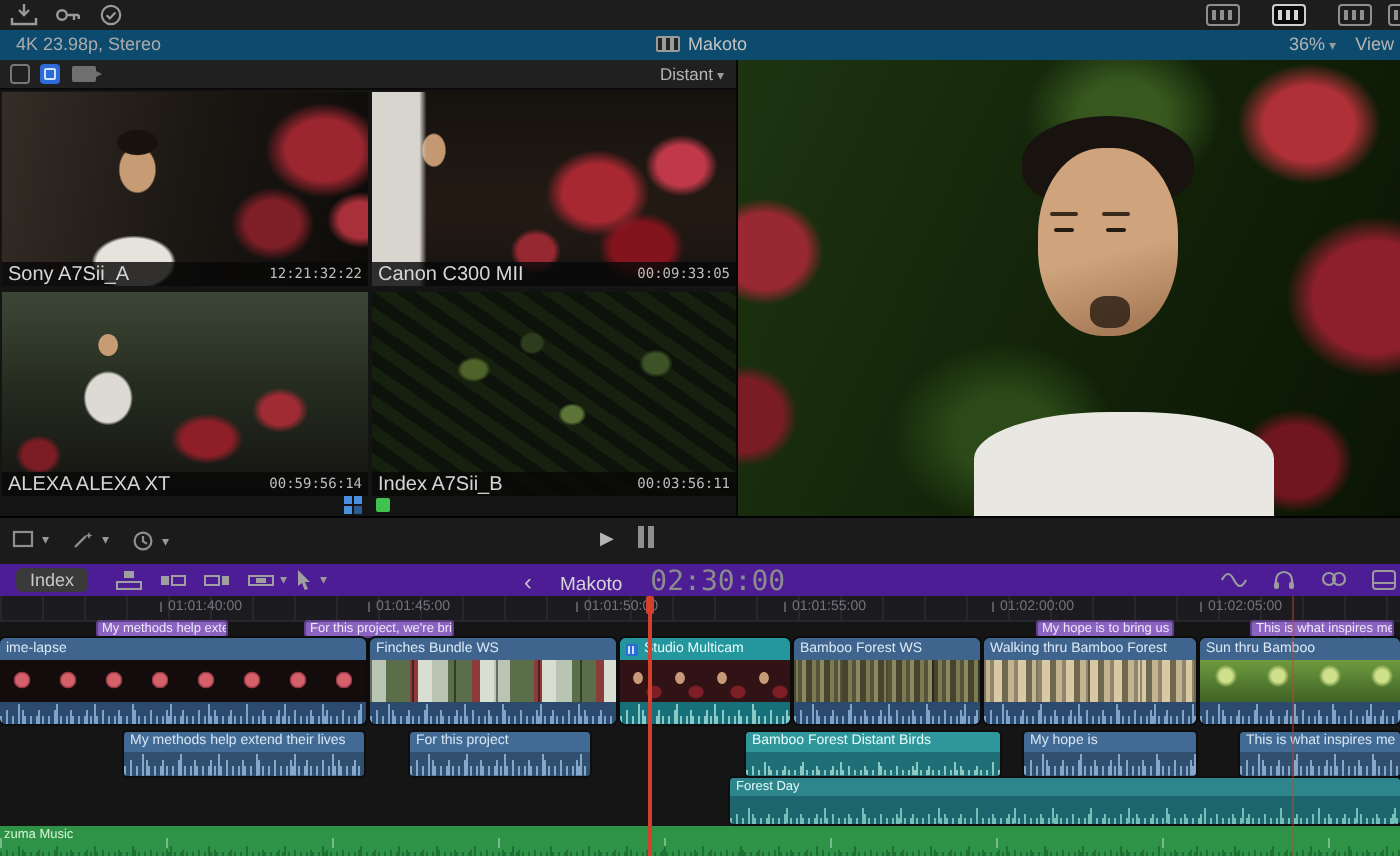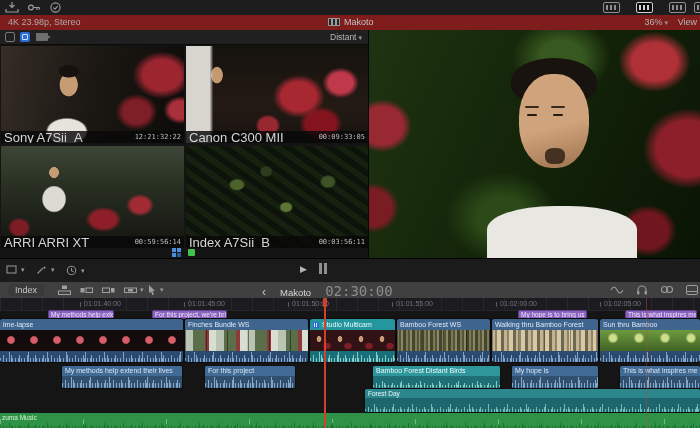--- a/index.html
+++ b/index.html
@@ -12,21 +12,21 @@
   .topstrip { left:0; top:0; width:700px; height:15px; background:#1d1d1d; border-bottom:1px solid #050505; }
   .ts-ic { position:absolute; top:2px; width:14px; height:11px; color:#9a9a9a; }
   .ts-ic svg { display:block; }
   .pane-ic { position:absolute; top:2px; width:17px; height:11px; border:1px solid #8f8f8f; border-radius:2px; box-sizing:border-box; }
   .pane-ic.active { background:#0a0a0a; border-color:#cfcfcf; }
   .pane-ic .inner { position:absolute; left:2px; top:2px; right:2px; bottom:2px;
       background:repeating-linear-gradient(90deg,#8f8f8f 0 2px, transparent 2px 4px); }
   .pane-ic.active .inner { background:repeating-linear-gradient(90deg,#d5d5d5 0 2px, transparent 2px 4px); }
 
   
-  .infobar { left:0; top:15px; width:700px; height:15px; background:#7f1d1d; border-bottom:1px solid #0a0a0a;
+  .infobar { left:0; top:15px; width:700px; height:15px; background:#0c4a6e; border-bottom:1px solid #0a0a0a;
              color:#ababab; font-size:9px; }
   .infobar .fmt { position:absolute; left:8px; top:2px; }
   .proj-group { position:absolute; left:328px; top:2px; display:flex; align-items:center; gap:4px; color:#c2c2c2; }
   .film-ic { width:12px; height:8px; background:#9a9a9a; border-radius:1px; position:relative; }
   .film-ic:before { content:""; position:absolute; left:1px; right:1px; top:1px; bottom:1px;
       background:repeating-linear-gradient(90deg,#242424 0 2px, transparent 2px 4px); }
   .zoom-group { position:absolute; right:32px; top:2px; color:#b5b5b5; }
   .view-label { position:absolute; right:3px; top:2px; color:#b5b5b5; }
   .caret { font-size:7px; color:#9a9a9a; margin-left:2px; }
 
@@ -38,21 +38,21 @@
   .at-ic2:before { content:""; position:absolute; left:2px; top:2px; width:6px; height:6px; border:1px solid #cfe2ff; box-sizing:border-box; border-radius:1px; }
   .at-ic3 { position:absolute; left:36px; top:3px; width:12px; height:8px; background:#6f6f6f; border-radius:1px; }
   .at-ic3:before { content:""; position:absolute; right:-3px; top:1.5px; border-left:4px solid #6f6f6f; border-top:2.5px solid transparent; border-bottom:2.5px solid transparent; }
   .settings { position:absolute; right:6px; top:2px; font-size:8.5px; color:#b5b5b5; }
 
   .tile { position:absolute; overflow:hidden; background:#000; }
   .tile .scene { position:absolute; inset:0; }
   .tile.selected { outline:2px solid #3f7fd6; outline-offset:-2px; }
   .tilebar { position:absolute; left:0; right:0; bottom:0; height:12px; background:rgba(8,8,8,.82);
              display:flex; justify-content:space-between; align-items:center; padding:0 3px; }
-  .tilebar .nm { font-size:13px; color:#d6d6d6; white-space:nowrap;text-align:right; }
+  .tilebar .nm { font-size:10px; color:#d6d6d6; white-space:nowrap;text-align:right; }
   .tilebar .tc { font-size:7px; color:#bdbdbd; }
 
   .mcgrid { position:absolute; left:172px; top:218px; width:9px; height:9px;
             display:grid; grid-template-columns:4px 4px; grid-template-rows:4px 4px; gap:1px; }
   .mcgrid i { background:#4a8fe0; }
   .mcgrid i:nth-child(4){ background:#2a5c96; }
   .greensq { position:absolute; left:188px; top:219px; width:7px; height:7px; background:#3fc24e; border-radius:1px; }
 
   
   .sc-a1 { background:
@@ -107,21 +107,21 @@
   .transport { left:0; top:258px; width:700px; height:24px; background:#1b1b1b; border-top:1px solid #020202; }
   .pop { position:absolute; top:6px; display:flex; align-items:center; gap:2px; color:#8f8f8f; }
   .pop svg { display:block; }
   .tc-group { position:absolute; left:300px; top:4px; display:flex; align-items:center; gap:6px; }
   .play-glyph { color:#b5b5b5; font-size:9px; }
   .big-tc { font-size:12.5px; color:#c9c9c9; letter-spacing:.5px; }
   .meters { display:flex; gap:2px; margin-left:6px; }
   .meters i { width:3px; height:11px; background:#8f8f8f; }
 
   
-  .ttoolbar { left:0; top:282px; width:700px; height:16px; background:#404040; border-bottom:5px solid #22c55e; }
+  .ttoolbar { left:0; top:282px; width:700px; height:16px; background:#4c1d95; border-bottom:5px solid #22c55e; }
   .index-btn { position:absolute; left:8px; top:2px; font-size:9px; color:#c7c7c7; background:#3a3a3a; border-radius:3px; padding:1px 7px; }
   .edit-ics { position:absolute; left:58px; top:3px; display:flex; gap:9px; align-items:center; color:#9f9f9f; }
   .tool-menu { position:absolute; left:148px; top:3px; display:flex; gap:2px; align-items:center; color:#9f9f9f; }
   .tt-center { position:absolute; left:262px; top:1px; display:flex; align-items:baseline; gap:14px; }
   .tt-back { color:#c4c4c4; font-size:12px; line-height:12px; }
   .tt-proj { color:#d6d6d6; font-size:9.5px; }
   .tt-dur { color:#8c8c8c; font-size:14px; }
   .right-ics { position:absolute; right:2px; top:2px; display:flex; gap:12px; align-items:center; color:#9b9b9b; }
 
   
@@ -271,21 +271,21 @@
     <div class="tile" style="left:186px;top:16px;width:182px;height:97px">
       <div class="scene sc-a2"></div>
       <div class="tilebar">
         <span class="nm">Canon C300 MII</span>
         <span class="tc mono">00:09:33:05</span>
       </div>
     </div>
     <div class="tile" style="left:1px;top:116px;width:183px;height:102px">
       <div class="scene sc-a3"></div>
       <div class="tilebar">
-        <span class="nm">ARRI ARRI XT</span>
+        <span class="nm">ALEXA ALEXA XT</span>
         <span class="tc mono">00:59:56:14</span>
       </div>
     </div>
     <div class="tile" style="left:186px;top:116px;width:182px;height:102px">
       <div class="scene sc-a4"></div>
       <div class="tilebar">
         <span class="nm">Index A7Sii_B</span>
         <span class="tc mono">00:03:56:11</span>
       </div>
     </div>

